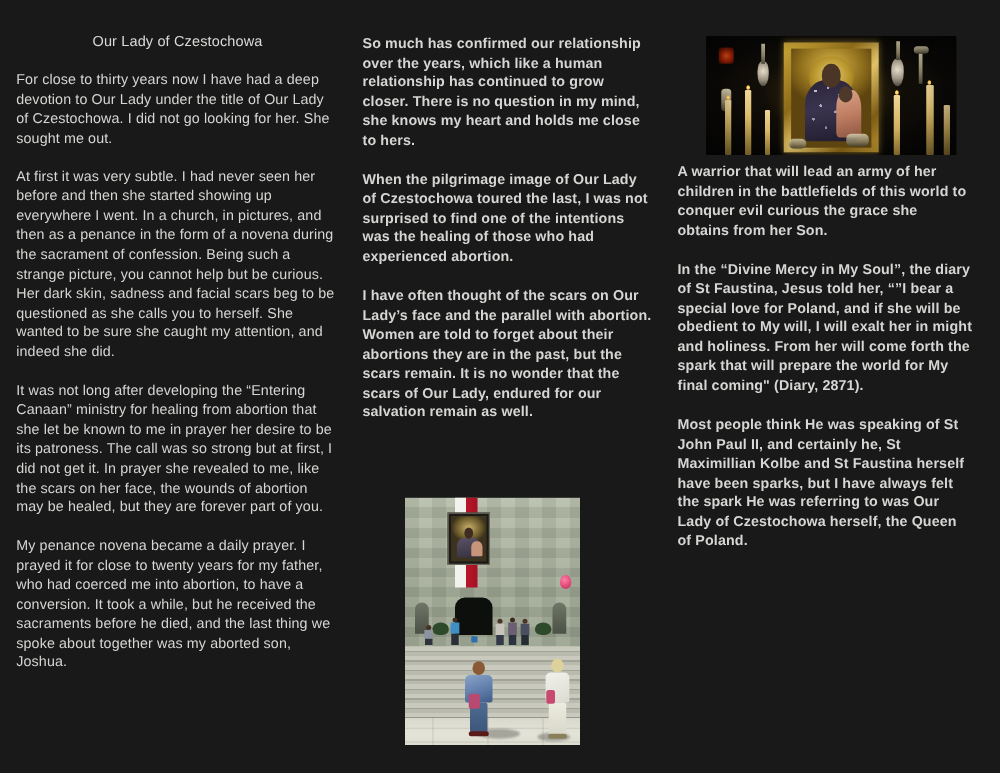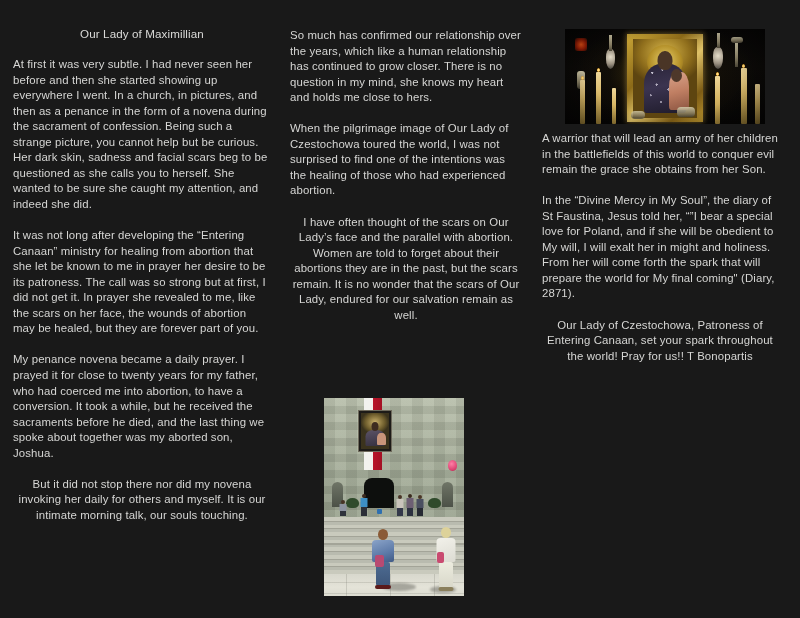--- a/index.html
+++ b/index.html
@@ -36,28 +36,28 @@
   .col-right { left: 542px; width: 236px; }
 
   .doc-title {
     text-align: center;
     font-size: 11.6px;
     line-height: 15.55px;
     color: #dadad8;
     margin: 0 0 15.5px 0;
     padding-top: 26px;
   }
-  .col-mid, .col-right { padding-top: 0; }
+  .col-mid, .col-right { padding-top: 0; font-weight: bold; }
 
   p.para {
     margin: 0 0 15.55px 0;
     padding: 0;
     text-align: left;
   }
-  p.para:last-child { margin-bottom: 0; text-align: center; }
+  p.para:last-child { margin-bottom: 0; }
 
   .spacer-top-mid   { height: 28px; }
 
   
   .photo {
     position: absolute;
     overflow: hidden;
     background: #000;
   }
 
@@ -252,39 +252,39 @@
     border-radius: 50%;
     filter: blur(1px);
   }
 </style>
 </head>
 <body>
 
 <div class="page">
 
   <div class="col col-left">
-    <div class="doc-title">Our Lady of Maximillian</div>
+    <div class="doc-title">Our Lady of Czestochowa</div>
+    <p class="para">For close to thirty years now I have had a deep devotion to Our Lady under the title of Our Lady of Czestochowa. I did not go looking for her. She sought me out.</p>
     <p class="para">At first it was very subtle. I had never seen her before and then she started showing up everywhere I went. In a church, in pictures, and then as a penance in the form of a novena during the sacrament of confession. Being such a strange picture, you cannot help but be curious. Her dark skin, sadness and facial scars beg to be questioned as she calls you to herself. She wanted to be sure she caught my attention, and indeed she did.</p>
     <p class="para">It was not long after developing the “Entering Canaan” ministry for healing from abortion that she let be known to me in prayer her desire to be its patroness. The call was so strong but at first, I did not get it. In prayer she revealed to me, like the scars on her face, the wounds of abortion may be healed, but they are forever part of you.</p>
     <p class="para">My penance novena became a daily prayer. I prayed it for close to twenty years for my father, who had coerced me into abortion, to have a conversion. It took a while, but he received the sacraments before he died, and the last thing we spoke about together was my aborted son, Joshua.</p>
-    <p class="para">But it did not stop there nor did my novena invoking her daily for others and myself. It is our intimate morning talk, our souls touching.</p>
   </div>
 
   <div class="col col-mid">
     <div class="spacer-top-mid"></div>
     <p class="para">So much has confirmed our relationship over the years, which like a human relationship has continued to grow closer. There is no question in my mind, she knows my heart and holds me close to hers.</p>
-    <p class="para">When the pilgrimage image of Our Lady of Czestochowa toured the world, I was not surprised to find one of the intentions was the healing of those who had experienced abortion.</p>
+    <p class="para">When the pilgrimage image of Our Lady of Czestochowa toured the last, I was not surprised to find one of the intentions was the healing of those who had experienced abortion.</p>
     <p class="para">I have often thought of the scars on Our Lady’s face and the parallel with abortion. Women are told to forget about their abortions they are in the past, but the scars remain. It is no wonder that the scars of Our Lady, endured for our salvation remain as well.</p>
   </div>
 
   <div class="col col-right">
     <div style="height:131px"></div>
-    <p class="para">A warrior that will lead an army of her children in the battlefields of this world to conquer evil  remain the grace she obtains from her Son.</p>
+    <p class="para">A warrior that will lead an army of her children in the battlefields of this world to conquer evil  curious the grace she obtains from her Son.</p>
     <p class="para">In the “Divine Mercy in My Soul”, the diary of St Faustina, Jesus told her, “”I bear a special love for Poland, and if she will be obedient to My will, I will exalt her in might and holiness. From her will come forth the spark that will prepare the world for My final coming" (Diary, 2871).</p>
-    <p class="para">Our Lady of Czestochowa, Patroness of Entering Canaan, set your spark throughout the world!  Pray for us!!   T Bonopartis</p>
+    <p class="para"> Most people think He was speaking of St John Paul II, and certainly he, St Maximillian Kolbe and St Faustina herself have been sparks, but I have always felt the spark He was referring to was Our Lady of Czestochowa herself, the Queen of Poland.</p>
   </div>
 
   <div class="photo photo-icon">
     <div class="bg"></div>
 
     <div class="red-lamp" style="left:10px; top:9px;"></div>
     <div class="chandelier" style="left:12px; top:42px; width:8px; height:18px; border-radius:3px;"></div>
     <div class="lamp" style="left:41px; top:20px; width:9px; height:20px;"></div>
     <div class="chandelier" style="left:44px; top:6px; width:3px; height:16px;"></div>
 

